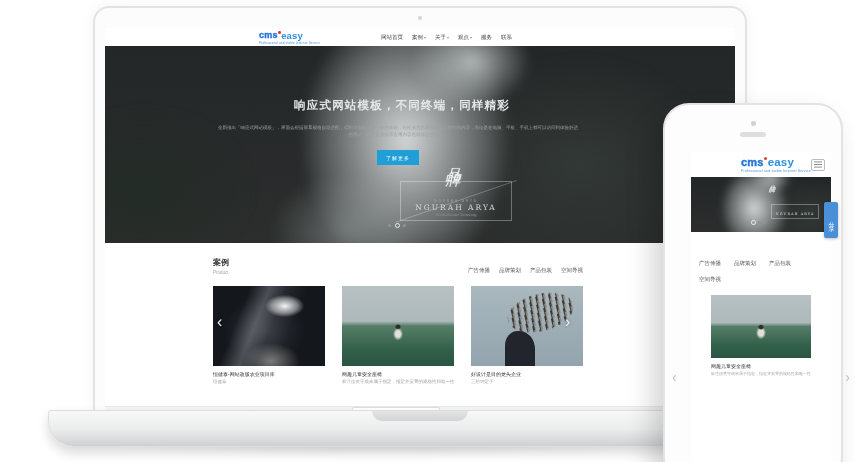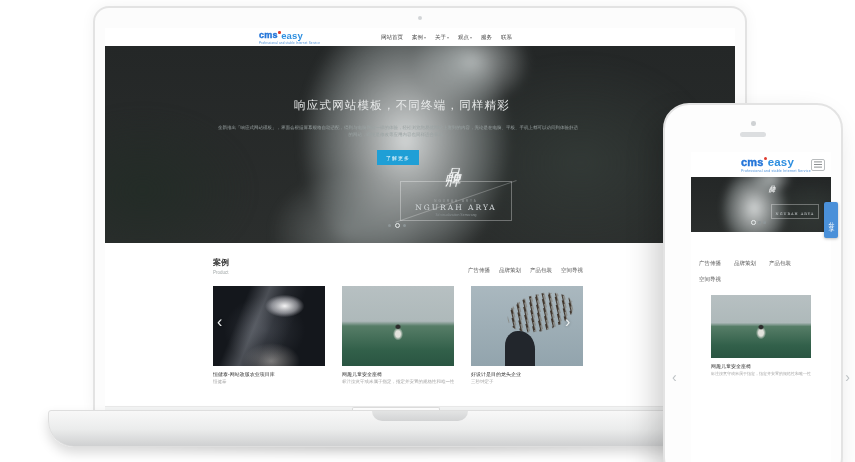--- a/index.html
+++ b/index.html
@@ -50,21 +50,21 @@
     position:absolute; inset:-8%;
     background:
       radial-gradient(ellipse 140px 180px at 48% 48%, rgba(226,229,229,0.92), rgba(178,186,186,0.38) 55%, transparent 76%),
       radial-gradient(ellipse 85px 65px at 57% 14%, rgba(212,217,217,0.8), transparent 70%),
       radial-gradient(ellipse 110px 85px at 40% 88%, rgba(165,172,172,0.5), transparent 70%),
       radial-gradient(ellipse 190px 150px at 72% 58%, rgba(58,68,63,0.55), transparent 72%),
       radial-gradient(ellipse 160px 120px at 12% 70%, rgba(34,44,38,0.8), transparent 70%);
     filter:blur(4px);
   }
   .hero-inner { position:absolute; left:108px; top:0; width:370px; height:100%; text-align:center; }
-  .hero-title { position:absolute; top:52px; left:8px; right:0; font-size:11.5px; font-weight:normal;
+  .hero-title { position:absolute; top:52px; left:8px; right:0; font-size:11.5px; font-weight:bold;
     color:#e6e8e8; letter-spacing:1.2px; }
   .hero-subtitle { position:absolute; top:79px; left:4px; right:4px; font-size:4.5px; line-height:6.5px;
     color:#9aa3a3; }
   .hero-button { position:absolute; top:104px; left:50%; transform:translateX(-50%);
     background:#1f9fd6; color:#fff; font-size:5px; padding:4.5px 9px; text-decoration:none;
     letter-spacing:1px; cursor:pointer; }
   .brand-box { position:absolute; left:295px; top:135px; width:112px; height:40px;
     border:1px solid rgba(255,255,255,0.32); }
   .brand-line { position:absolute; left:-8%; top:50%; width:116%; height:1px;
     background:rgba(255,255,255,0.25); transform:rotate(-19deg); }

